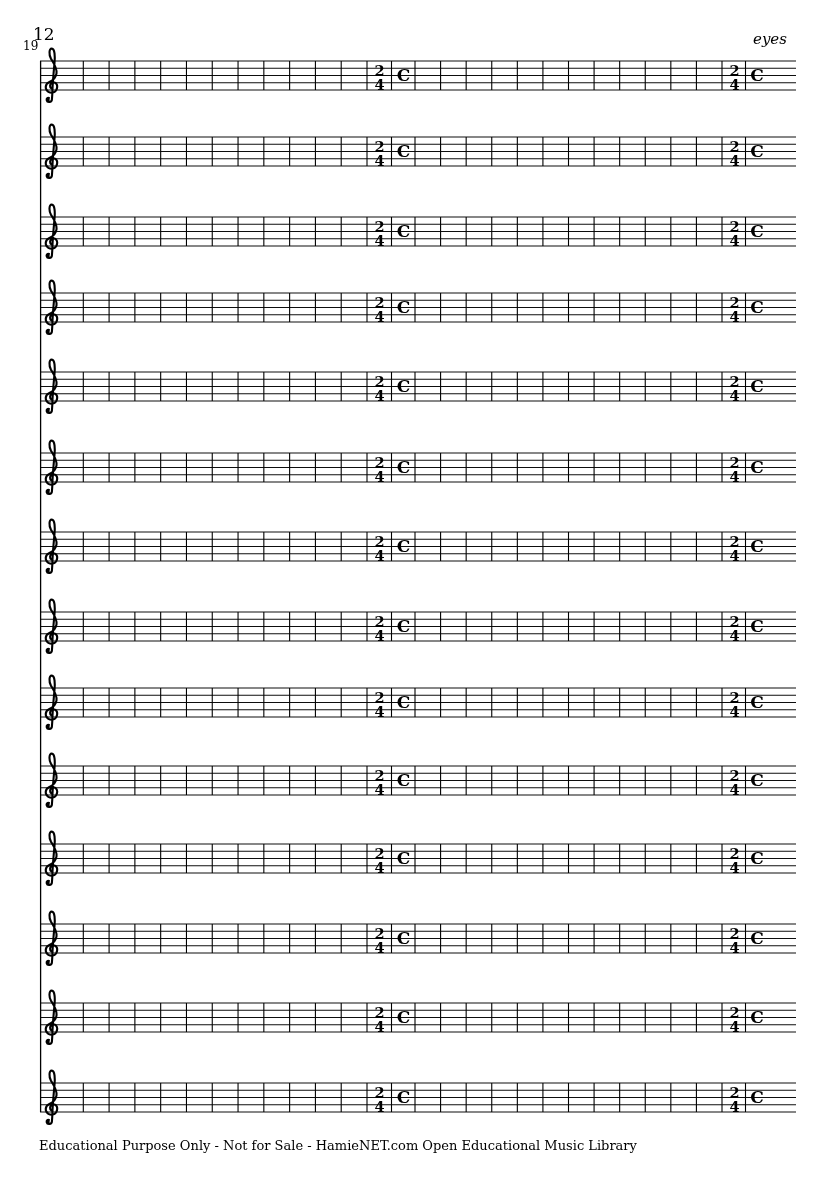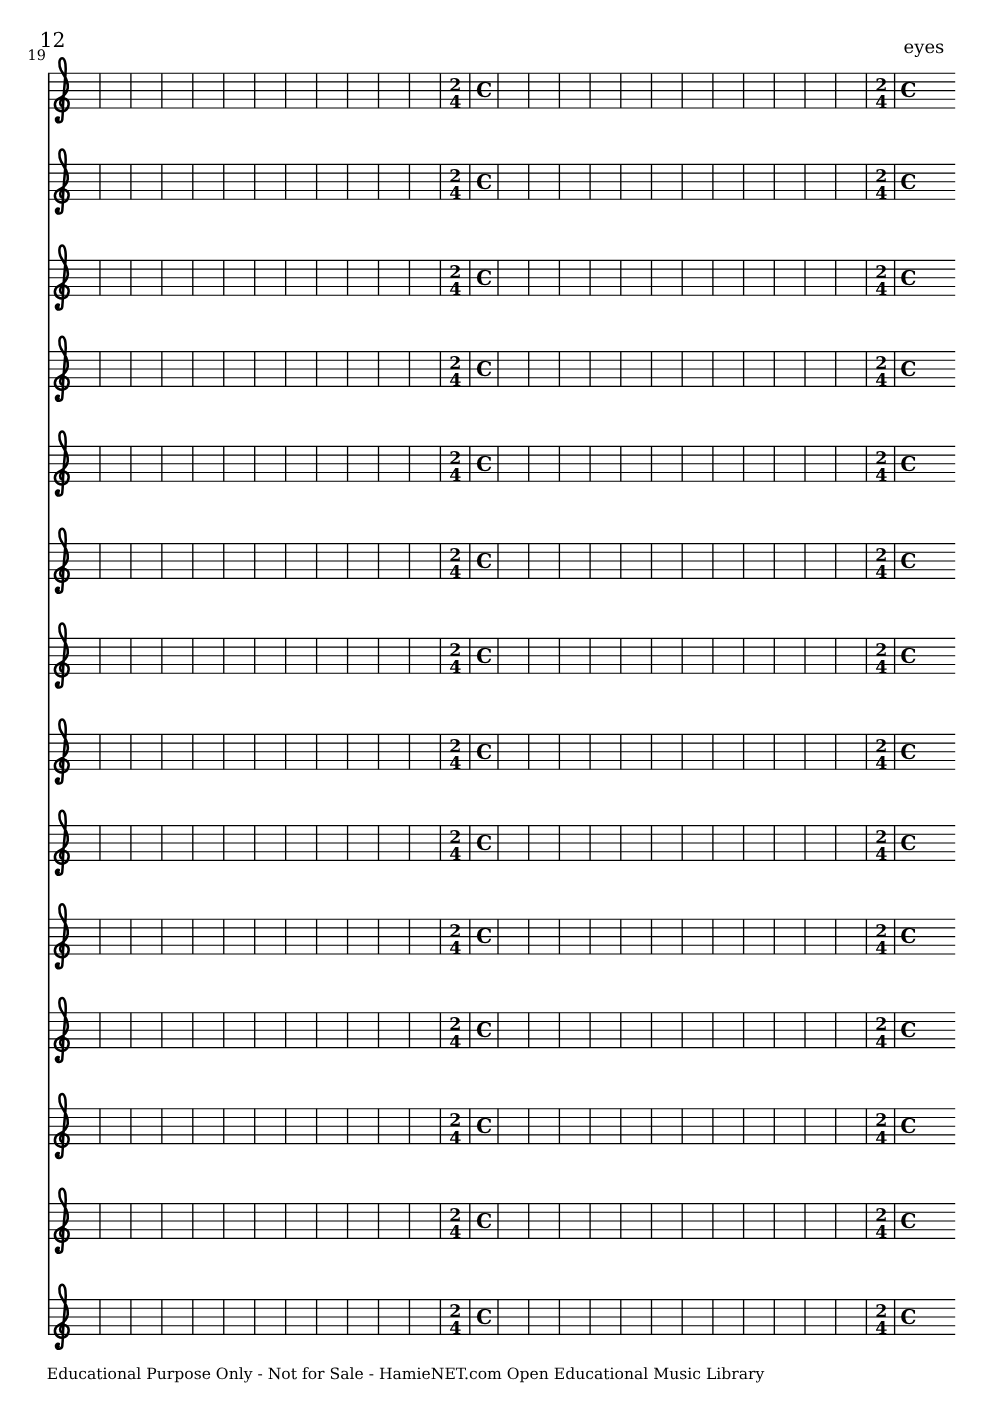--- a/index.html
+++ b/index.html
@@ -3,21 +3,21 @@
 <meta charset="utf-8">
 <style>
   html,body{margin:0;padding:0;}
   body{
     width:835px;height:1181px;position:relative;background:#ffffff;
     font-family:"DejaVu Serif", serif;color:#000;overflow:hidden;
   }
   .txt{position:absolute;white-space:nowrap;}
   .page-number{left:33px;top:24px;font-size:17px;}
   .measure-number{left:23px;top:39px;font-size:12px;}
-  .annotation{left:753px;top:30px;font-size:15px;}
+  .annotation{left:753px;top:30px;font-size:15px;font-style:italic;}
   .footer{left:0;top:1138px;width:676px;text-align:center;font-size:13px;}
   #score-wrap{position:absolute;left:0;top:0;width:835px;height:1181px;}
   .staffline{stroke:#000;stroke-width:0.95;}
   .barline{stroke:#000;stroke-width:1.1;}
   .sysline{stroke:#000;stroke-width:1.3;}
   .clef{stroke:#000;stroke-width:2.1;fill:none;stroke-linecap:round;}
   .ts-num{font:700 14.5px "DejaVu Serif", serif;}
   .ts-c{font:700 17px "DejaVu Serif", serif;}
 </style>
 </head>

